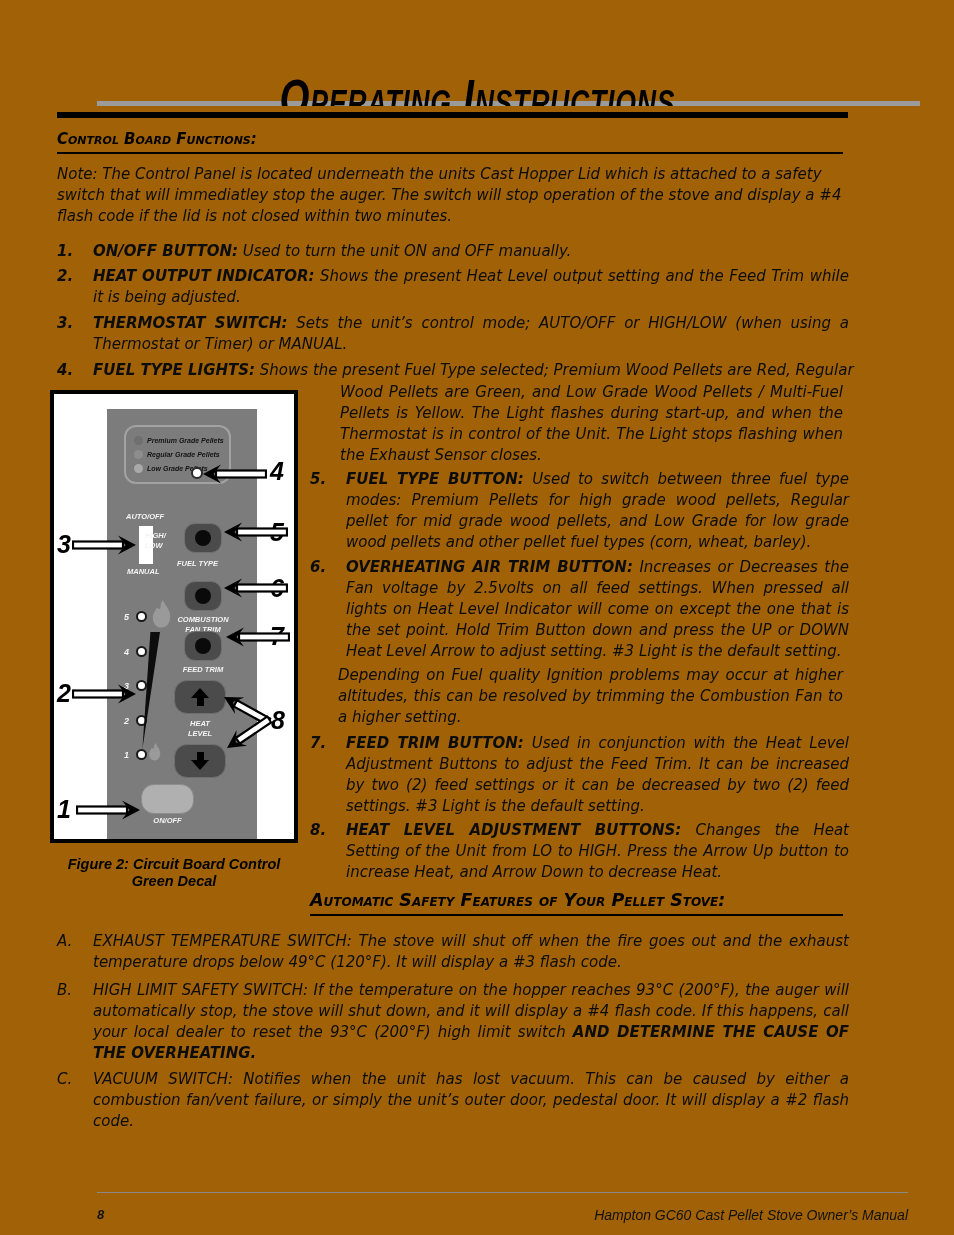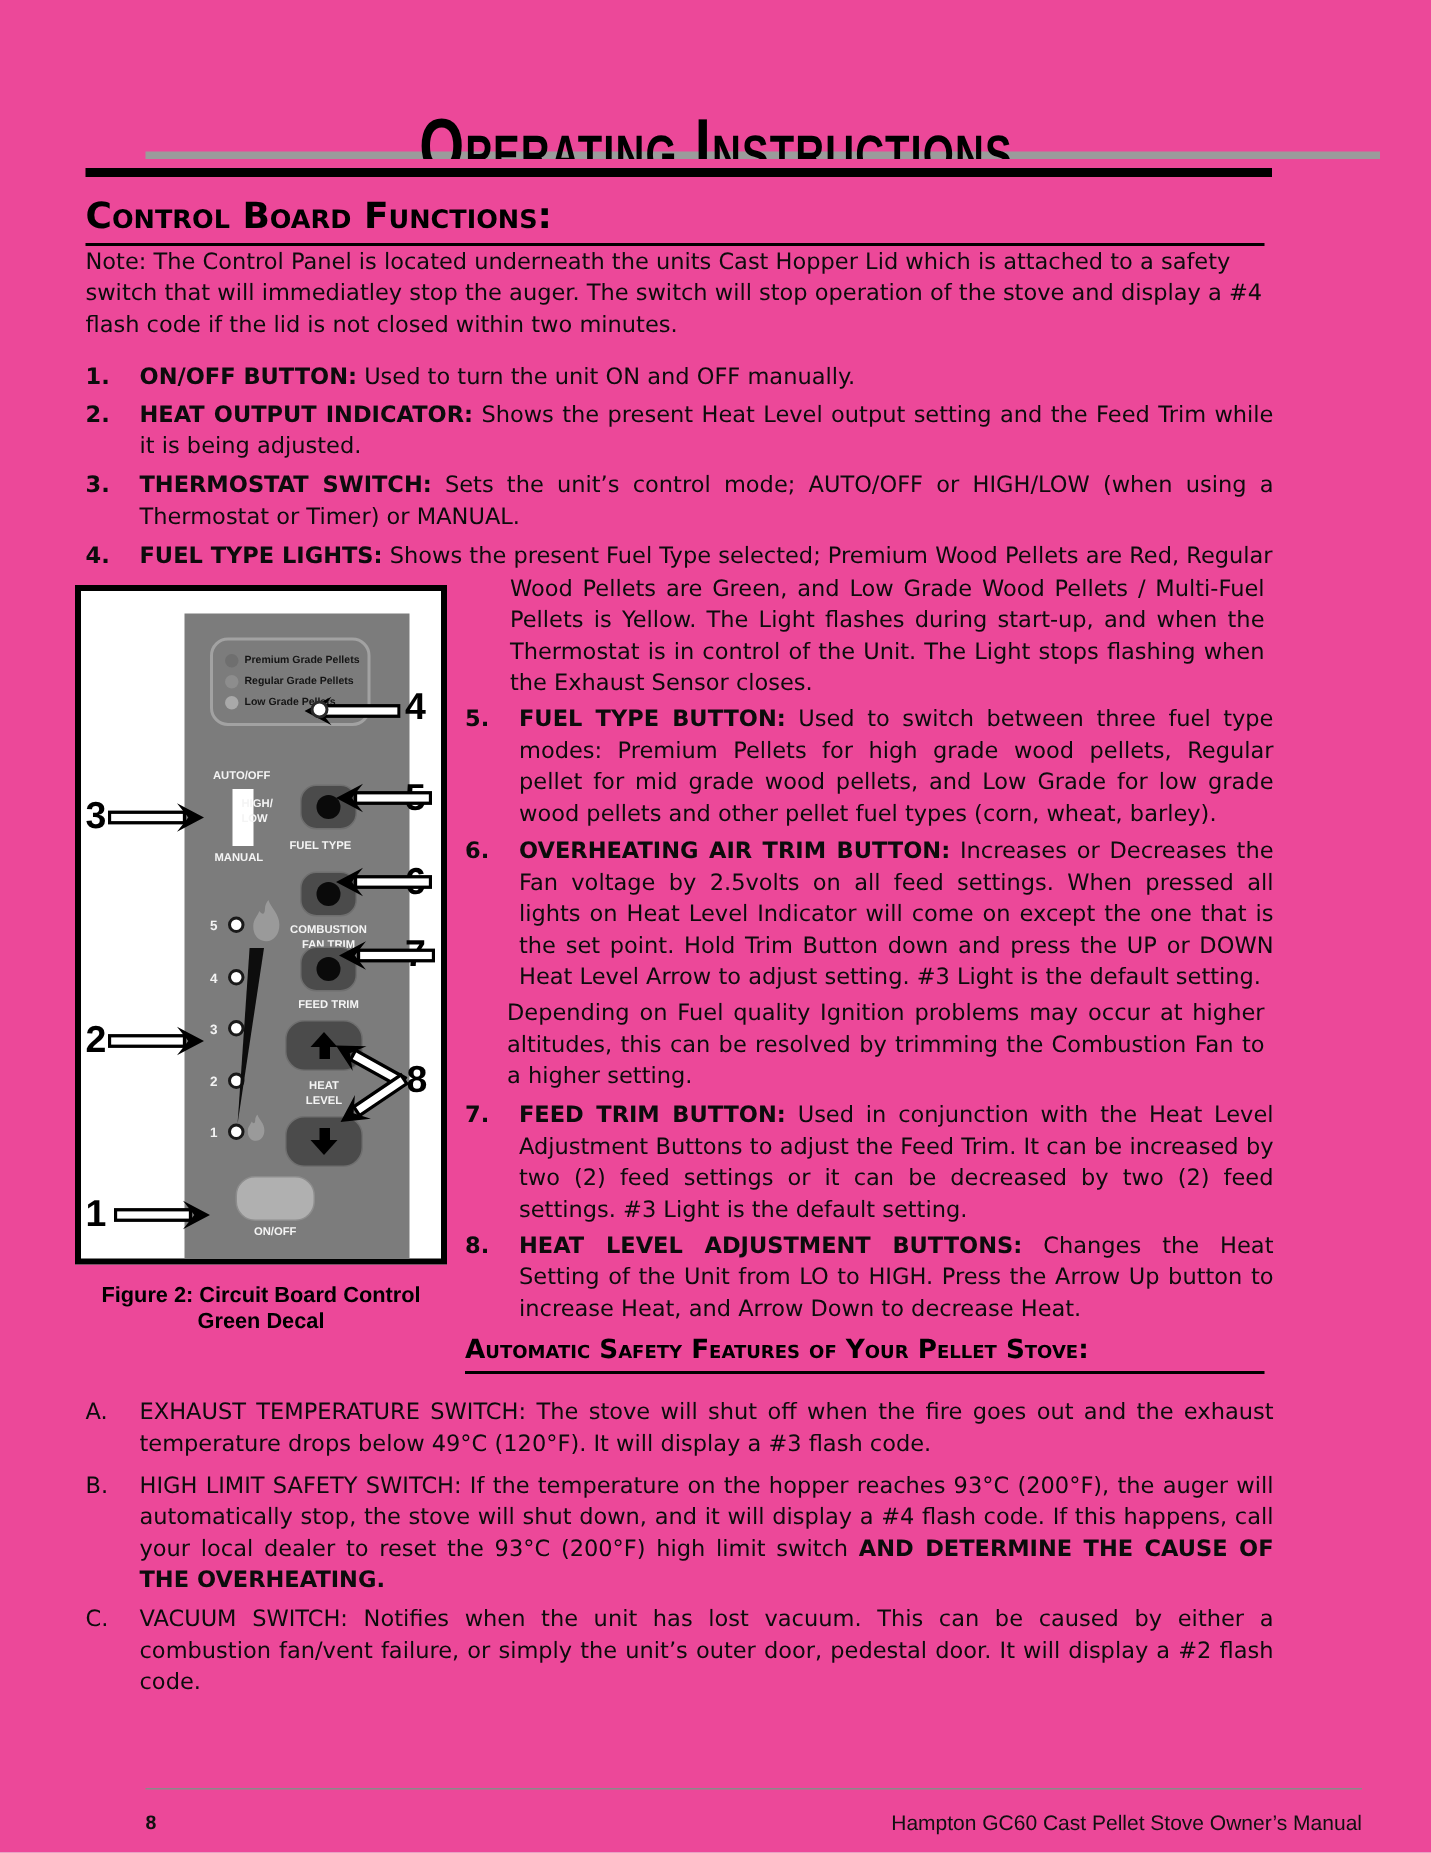--- a/index.html
+++ b/index.html
@@ -1,49 +1,49 @@
 <!DOCTYPE html>
 <html><head>
 <meta charset="utf-8">
 <style>
   html,body{margin:0;padding:0;background:#e8e8e8;}
-  #page{position:relative;width:954px;height:1235px;background:#ec4899;margin:0 auto;
-        font-family:"DejaVu Sans",sans-serif;color:#111;overflow:hidden;}
+  #page{position:relative;width:954px;height:1235px;background:#a16207;margin:0 auto;
+        font-family:"DejaVu Sans",sans-serif;color:#111;overflow:hidden;font-style:italic;}
 
   
   .gray-rule{position:absolute;left:97px;top:101px;width:823px;height:5px;background:#9b9b9b;z-index:1;}
   .black-rule{position:absolute;left:57px;top:112px;width:791px;height:6px;background:#000;z-index:3;}
   .title-clip{position:absolute;left:0;top:72px;width:954px;height:34px;overflow:hidden;text-align:center;z-index:2;}
   .title-text{display:inline-block;font-family:"Liberation Sans",sans-serif;font-weight:700;
               font-size:52px;line-height:52px;font-variant:small-caps;letter-spacing:1px;
               transform:scaleX(0.74);transform-origin:center top;color:#000;white-space:nowrap;}
 
   
   .sc-head{position:absolute;font-family:"DejaVu Sans",sans-serif;font-variant:small-caps;
-           font-weight:700;font-size:24px;color:#000;border-bottom:2px solid #000;padding-bottom:4px;}
+           font-weight:700;font-size:15px;color:#000;border-bottom:2px solid #000;padding-bottom:4px;}
 
   
   .body-text{font-size:15px;line-height:21px;color:#0c0c0c;}
   .para{position:absolute;}
   .just{text-align:justify;}
   .li{position:absolute;}
   .li .num{position:absolute;left:0;top:0;font-weight:700;}
   .li .litext{margin-left:36px;}
   .w-full .litext{width:756px;}
   .w-col .litext{width:503px;}
   b{font-weight:700;}
 
   
   .footer-rule{position:absolute;left:97px;top:1192px;width:811px;height:1px;background:#8a8a8a;}
   .footer-page{position:absolute;left:97px;top:1207px;font-family:"Liberation Sans",sans-serif;font-weight:700;font-size:13px;}
   .footer-right{position:absolute;right:46px;top:1207px;font-family:"Liberation Sans",sans-serif;font-size:14px;}
 
   
   .fig-box{position:absolute;left:50px;top:390px;width:248px;height:453px;border:4px solid #000;background:#fff;box-sizing:border-box;}
-  .panel{position:absolute;left:53px;top:15px;width:150px;height:430px;background:#7c7c7c;margin-left:16px;}
+  .panel{position:absolute;left:53px;top:15px;width:150px;height:430px;background:#7c7c7c;}
   .fl-box{position:absolute;left:17px;top:16px;width:107px;height:59px;border:2px solid #a2a2a2;border-radius:12px;box-sizing:border-box;}
   .fl-row{position:absolute;left:8px;height:10px;display:flex;align-items:center;}
   .fl-dot{width:9px;height:9px;border-radius:50%;margin-right:4px;flex:none;}
   .fl-label{font-family:"Liberation Sans",sans-serif;font-weight:700;font-size:7px;color:#141414;white-space:nowrap;}
   .white-dot{position:absolute;left:84px;top:58px;width:12px;height:12px;border-radius:50%;background:#fff;border:2px solid #2a2a2a;box-sizing:border-box;z-index:2;}
   .p-label{position:absolute;font-family:"Liberation Sans",sans-serif;font-weight:700;font-size:7.5px;
            line-height:9.5px;color:#f4f4f4;white-space:pre-line;}
   .slider{position:absolute;left:32px;top:117px;width:14px;height:38px;background:#fff;}
   .pbtn{position:absolute;width:38px;height:30px;border-radius:11px;background:#4b4b4b;border:1.5px solid #6f6f6f;box-sizing:border-box;}
   .pbtn .dot{position:absolute;left:50%;top:50%;width:16px;height:16px;margin:-8px 0 0 -8px;border-radius:50%;background:#0a0a0a;}

